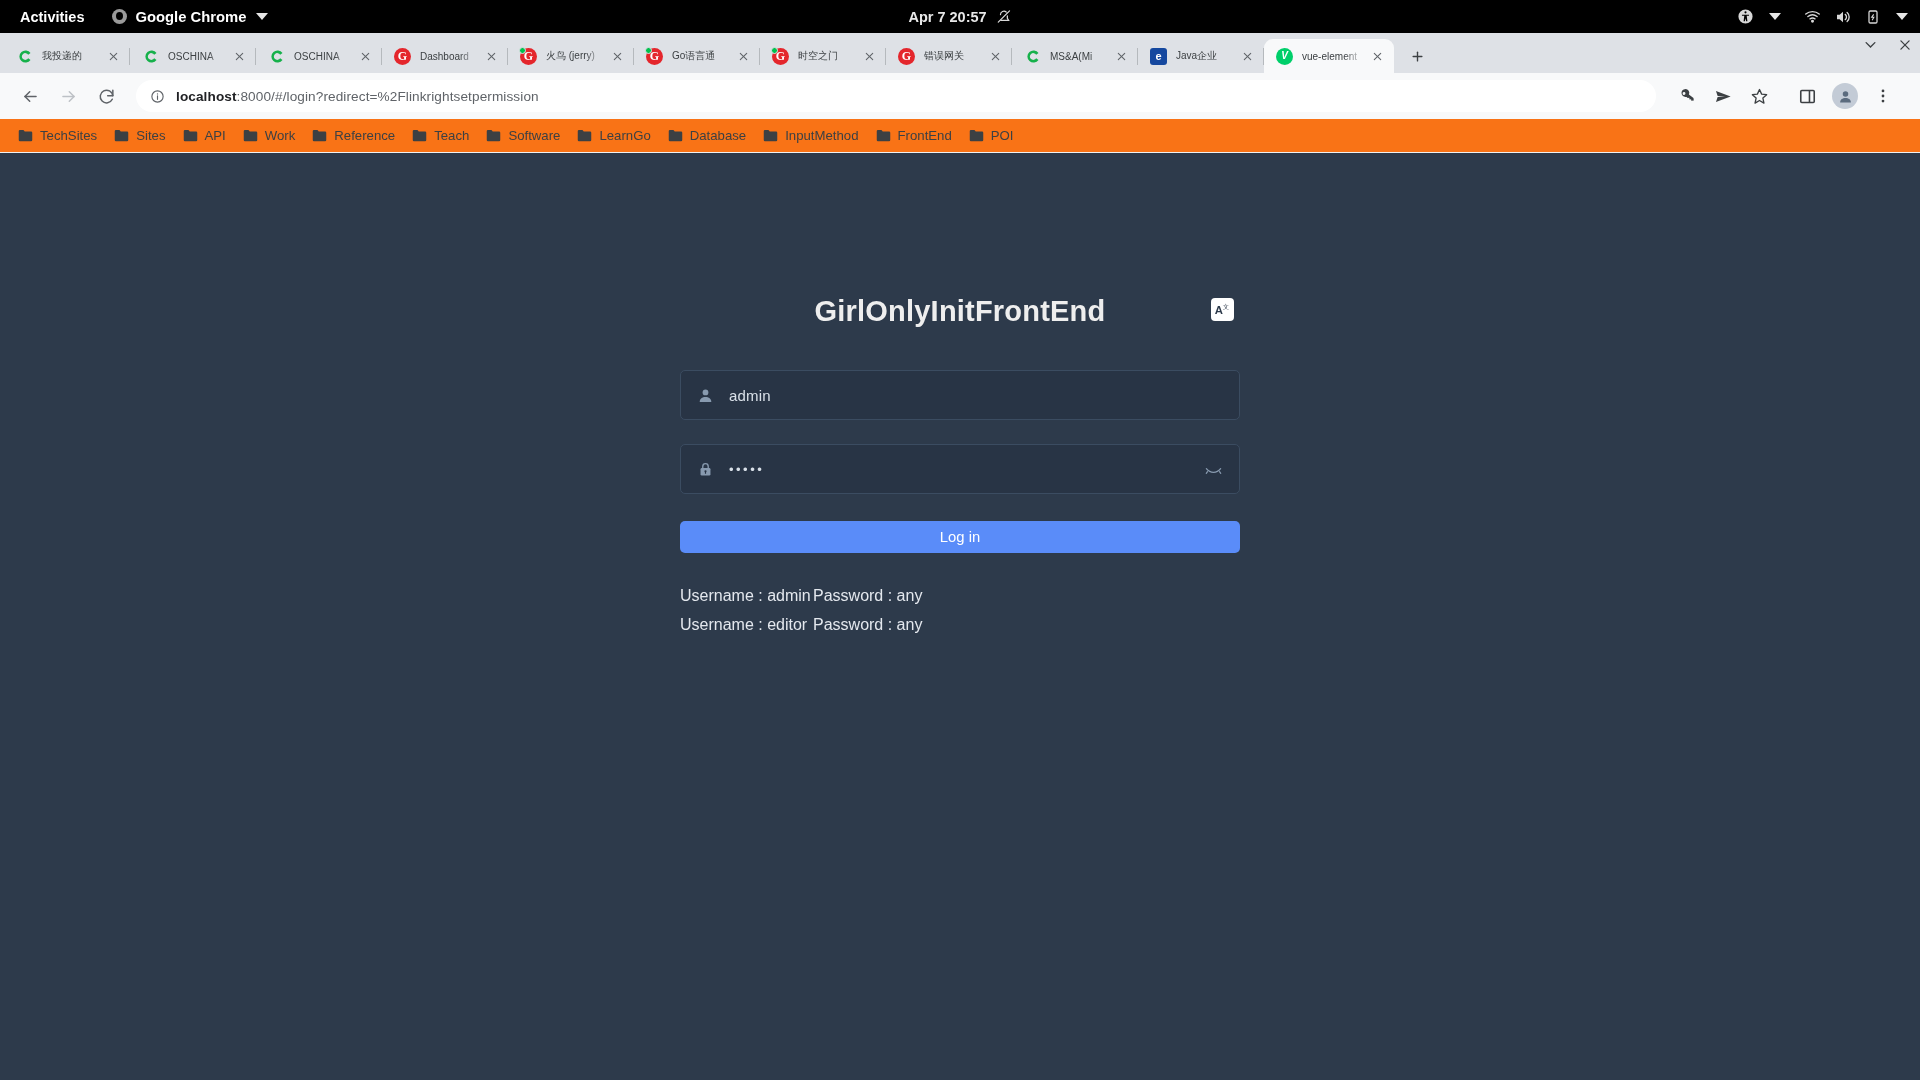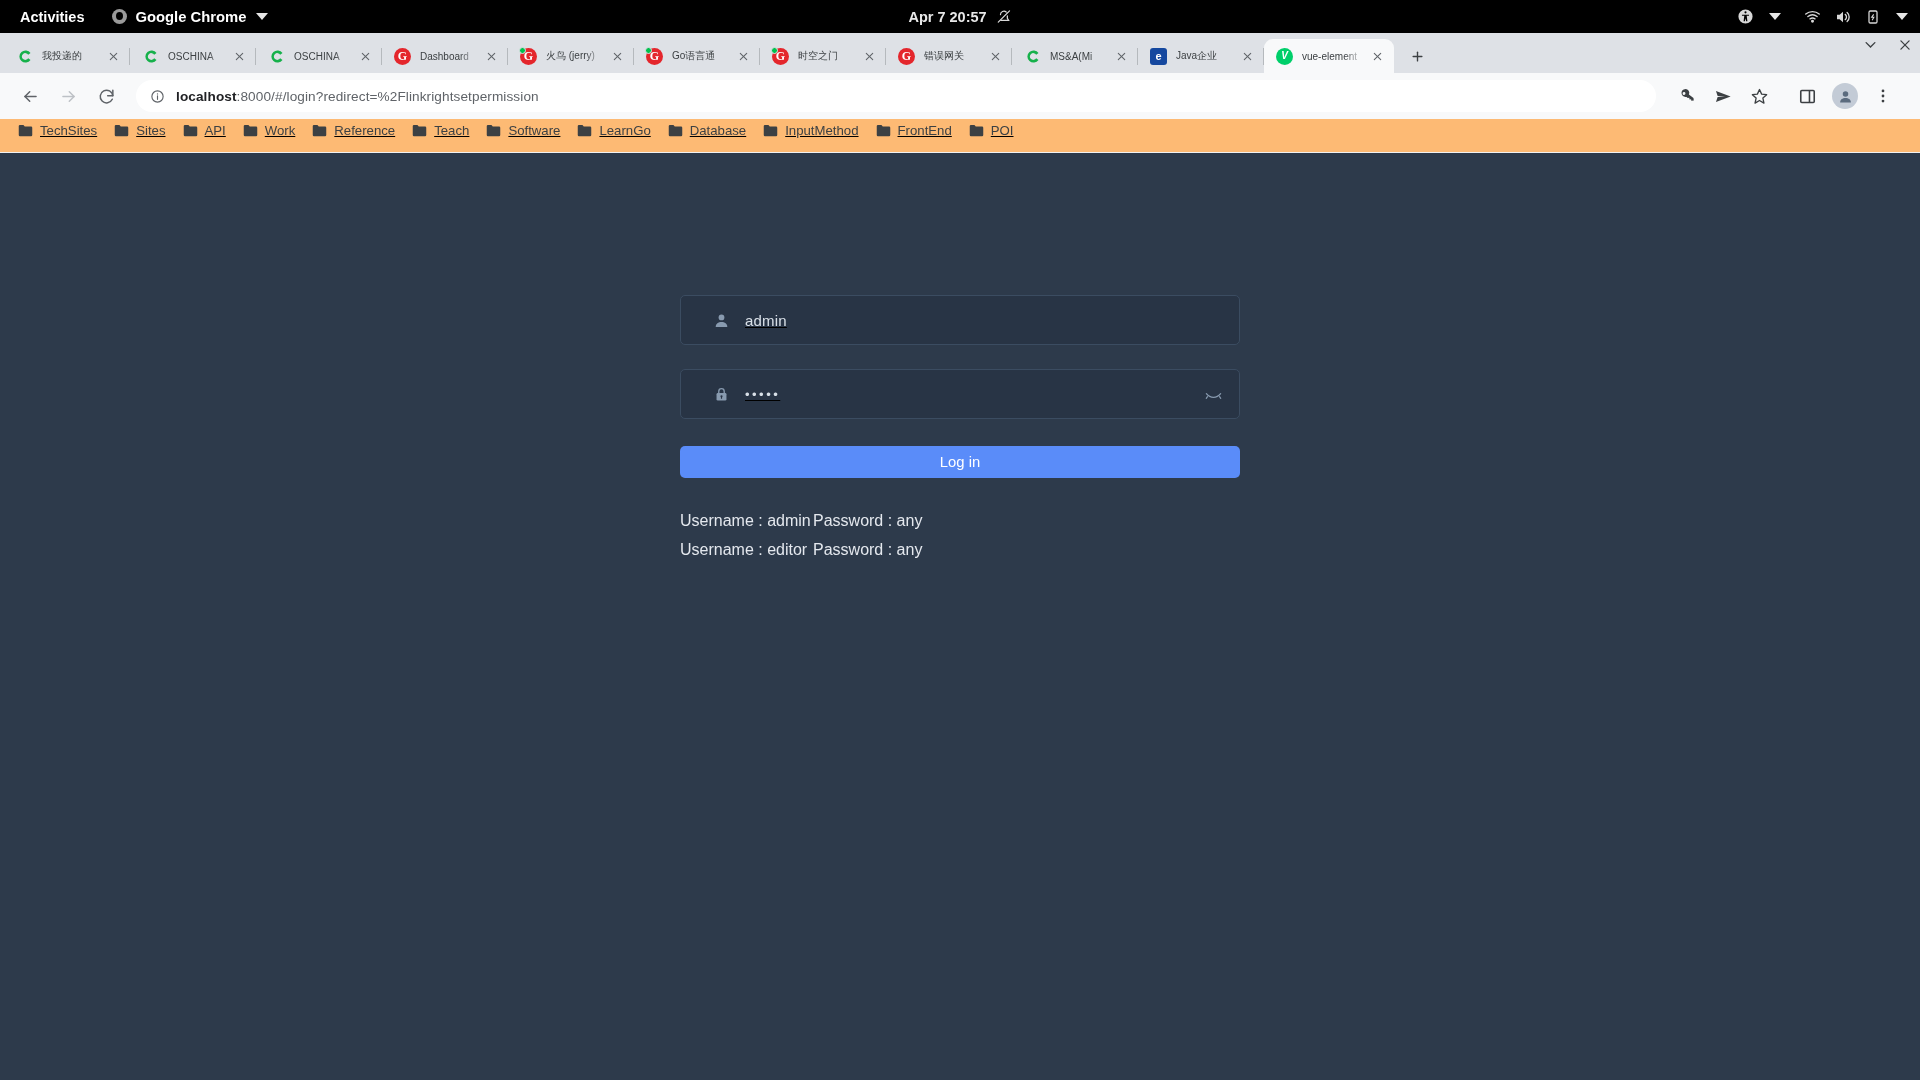--- a/index.html
+++ b/index.html
@@ -149,24 +149,23 @@
     color:#3c4043; flex:0 0 auto;
   }
   .avatar-btn {
     width:26px;height:26px;border-radius:50%;background:#c3cbd6;
     display:flex;align-items:center;justify-content:center;color:#5f6368;
     margin: 0 4px;
   }
 
   
   #bookmarks {
-    height: 34px; background:#fdba74;
-    display:flex; align-items:flex-start; padding: 0 10px; gap: 1px;
+    height: 34px; background:#f97316;
+    display:flex; align-items:center; padding: 0 10px; gap: 1px;
     border-bottom: 1px solid #f1f1f1;
-    text-decoration: underline;
   }
   .bm {
     display:flex;align-items:center; gap:7px;
     padding: 4px 8px; border-radius: 4px;
     font-size: 13.2px; color:#3c4043; white-space:nowrap;
   }
   .bm .folder {
     width:15px;height:13px;flex:0 0 15px; display:block;
   }
 
@@ -195,22 +194,21 @@
     background:#ffffff; display:flex; align-items:center; justify-content:center;
   }
   #lang-select svg { width:17px;height:17px; color:#2d3a4b; }
 
   .field {
     height: 50px; margin-bottom: 24px;
     background: #283445;
     border: 1px solid #3b4c61;
     border-radius: 5px;
     display:flex; align-items:center;
-    padding: 0 6px 0 16px;
-    text-decoration: underline;
+    padding: 0 6px 0 0;
   }
   .field .f-icon {
     width: 48px; flex:0 0 48px;
     display:flex;align-items:center;justify-content:center;
     color:#889aaf;
   }
   .field input {
     flex: 1 1 auto; height: 46px;
     background: transparent; border: 0; outline: 0;
     color: #d9e0e8; font-size: 15px;
@@ -615,20 +613,29 @@
             <path d="M1 2.6A1.6 1.6 0 0 1 2.6 1h4.7l1.7 2.1h8.4A1.6 1.6 0 0 1 19 4.7v9.7A1.6 1.6 0 0 1 17.4 16H2.6A1.6 1.6 0 0 1 1 14.4z"></path>
           </svg>
         </span>
         <span>POI</span>
       </div>
     </div>
 
   <div id="page">
     <div id="login-wrap">
 
+      <div id="title-row">
+        <div id="login-title">GirlOnlyInitFrontEnd</div>
+        <div id="lang-select">
+          <svg viewBox="0 0 24 24" fill="none">
+            <text x="1" y="18" font-family="Liberation Sans, sans-serif" font-size="16" font-weight="700" fill="#2d3a4b">A</text>
+            <text x="12.5" y="11" font-family="Liberation Sans, sans-serif" font-size="9" fill="#2d3a4b">文</text>
+          </svg>
+        </div>
+      </div>
 
       <div class="field">
         <span class="f-icon">
           <svg width="17" height="17" viewBox="0 0 24 24" fill="currentColor">
               <circle cx="12" cy="7.6" r="4.1"></circle>
               <path d="M3.8 21c0-4.5 3.7-6.8 8.2-6.8s8.2 2.3 8.2 6.8z"></path>
             </svg>
         </span>
         <input type="text" value="admin" placeholder="Username" style="">
       </div>

